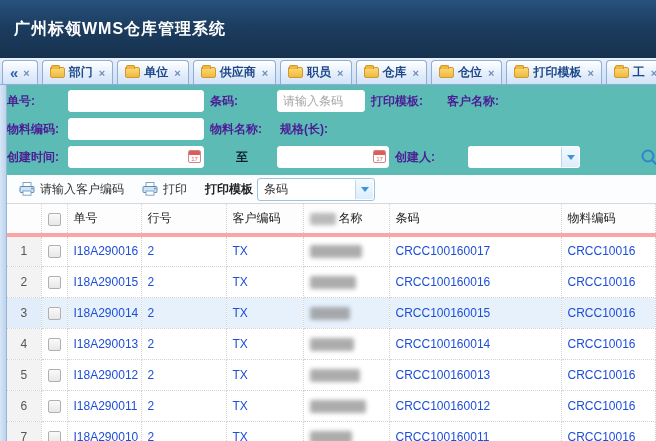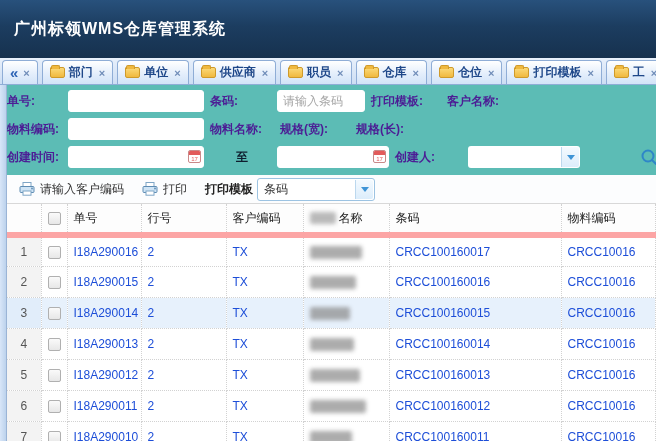--- a/index.html
+++ b/index.html
@@ -92,21 +92,21 @@
     border:1px solid #9cc3e2; border-radius:3px; display:flex; align-items:center;
     padding:0 20px 0 6px; cursor:pointer;
   }
   
   .grid-wrap { flex:1; overflow:hidden; background:#fff; }
   table.grid { width:100%; border-collapse:collapse; table-layout:fixed; }
   .grid th, .grid td {
     height:31px; padding:0 0 0 6px; text-align:left; font-weight:normal;
     border-right:1px dotted #d2d2d2; overflow:hidden; white-space:nowrap;
   }
-  .grid thead th { background:#fdfdfd; border-bottom:6px solid #fca5a5; color:#222; }
+  .grid thead th { background:#fdfdfd; border-bottom:4px solid #fca5a5; color:#222; }
   .grid tbody td { border-bottom:1px dotted #d2d2d2; color:#1d4ed8; }
   .grid .c-num { background:#f3f3f3; color:#555; text-align:center; padding:0; }
   .grid thead .c-num { background:#fdfdfd; }
   .grid .c-chk { text-align:center; padding:0; }
   .grid tr.selected td { background:#e7f1fc; }
   .grid tr.selected td.c-num { background:#e1edfa; }
   .cbx {
     display:inline-block; width:13px; height:13px; border:1px solid #b0b0b0; border-radius:2px;
     background:linear-gradient(#fafafa,#e7e7e7); vertical-align:middle; cursor:pointer;
   }
@@ -183,21 +183,20 @@
         <span class="lbl w2">条码:</span>
         <input class="fld i2" placeholder="请输入条码" style="">
         <span class="lbl w3">打印模板:</span>
         <span class="lbl w4">客户名称:</span>
 
       </div>
       <div class="srow">
         <span class="lbl w1">物料编码:</span>
         <input class="fld i1" value="" style="">
         <span class="lbl w2">物料名称:</span>
-        <span class="lbl w3">规格(宽):</span>
         <span class="lbl w4">规格(长):</span>
 
       </div>
       <div class="srow">
         <span class="lbl w1">创建时间:</span>
         <span class="datefld i1">
           <input class="fld" value="" style="">
           <span class="cal-icon"></span>
         </span>
         <span class="at-lbl">至</span>

